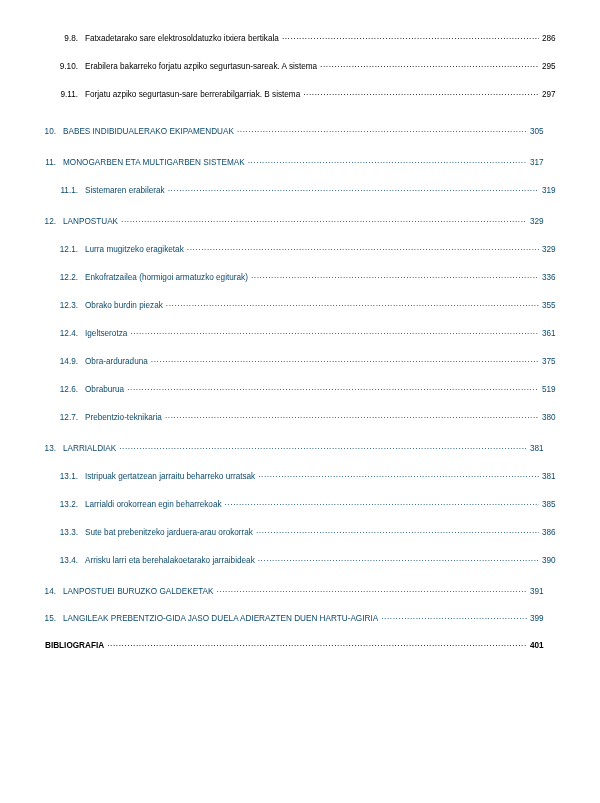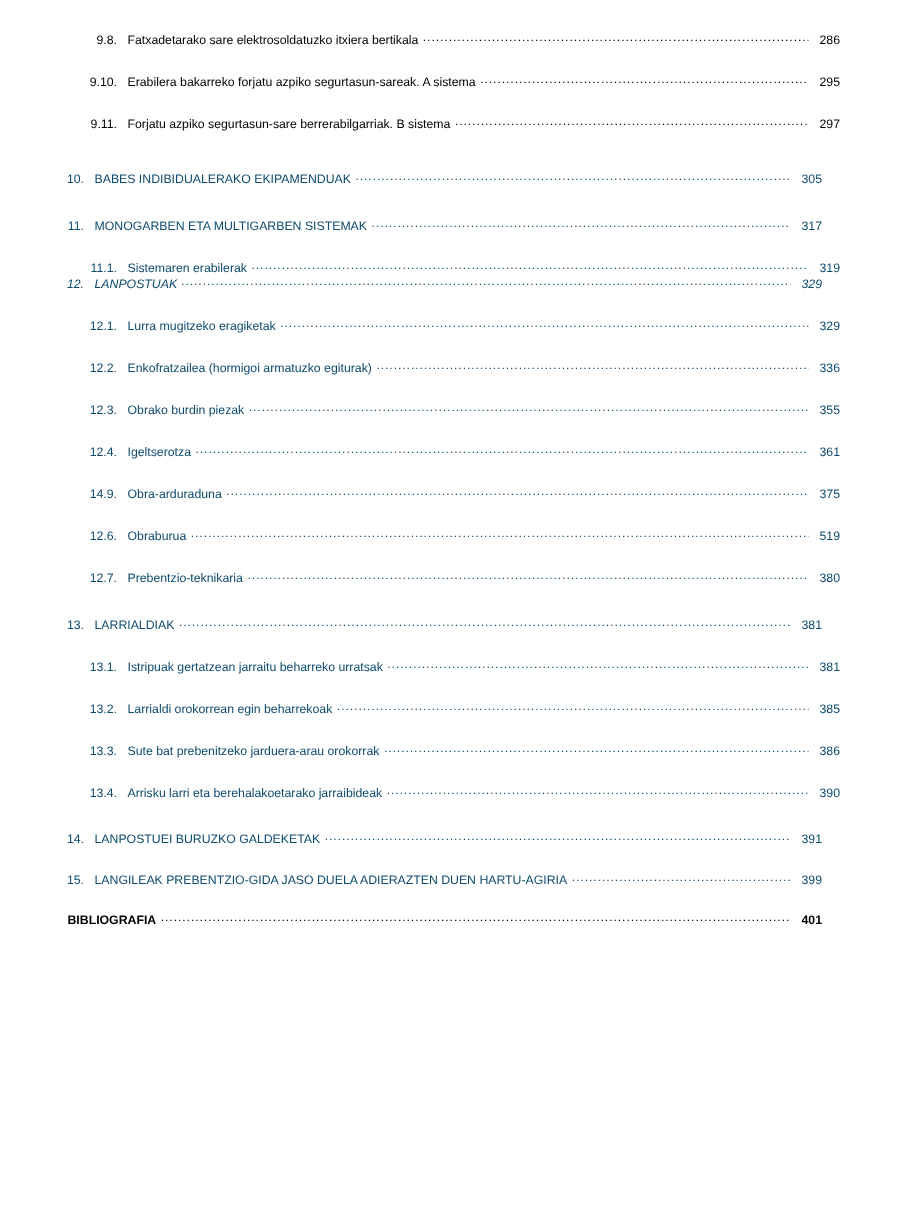--- a/index.html
+++ b/index.html
@@ -12,21 +12,21 @@
     height: 803px;
     font-family: "Liberation Sans", sans-serif;
     color: #000000;
     overflow: hidden;
   }
   .page {
     position: relative;
     width: 600px;
     height: 588px;
     box-sizing: border-box;
-    padding: 8px 52px 0 38px;
+    padding: 20px 52px 0 38px;
   }
   .toc {
     width: 100%;
     border-collapse: collapse;
   }
   .toc-row {
     width: 100%;
     display: flex;
     align-items: baseline;
     white-space: nowrap;
@@ -57,21 +57,21 @@
     white-space: nowrap;
     position: absolute;
     left: 0;
     bottom: 0;
     color: inherit;
   }
   .pg {
     flex: 0 0 auto;
     font-size: 8.2px;
     line-height: 1.1;
-    text-align: right;
+    text-align: left;
     min-width: 18px;
   }
 
   
   .lvl-sub .num { width: 28px; text-align: right; }
   .lvl-sub { padding-left: 12px; }
   .lvl-top .num { width: 18px; text-align: right; }
   .lvl-top { padding-left: 0px; }
   .lvl-plain { padding-left: 0px; }
   .lvl-plain .num { width: 0px; }
@@ -117,21 +117,21 @@
         <span class="title">MONOGARBEN ETA MULTIGARBEN SISTEMAK</span>
         <span class="leader"></span>
         <span class="pg">317</span>
       </div>
       <div class="toc-row lvl-sub red" style="margin-top: 17px;">
         <span class="num">11.1.</span>
         <span class="title">Sistemaren erabilerak</span>
         <span class="leader"></span>
         <span class="pg">319</span>
       </div>
-      <div class="toc-row lvl-top red" style=" font-style: italic;">
+      <div class="toc-row lvl-top red" style="margin-top: 20px;">
         <span class="num">12.</span>
         <span class="title">LANPOSTUAK</span>
         <span class="leader"></span>
         <span class="pg">329</span>
       </div>
       <div class="toc-row lvl-sub red" style="margin-top: 17px;">
         <span class="num">12.1.</span>
         <span class="title">Lurra mugitzeko eragiketak</span>
         <span class="leader"></span>
         <span class="pg">329</span>

